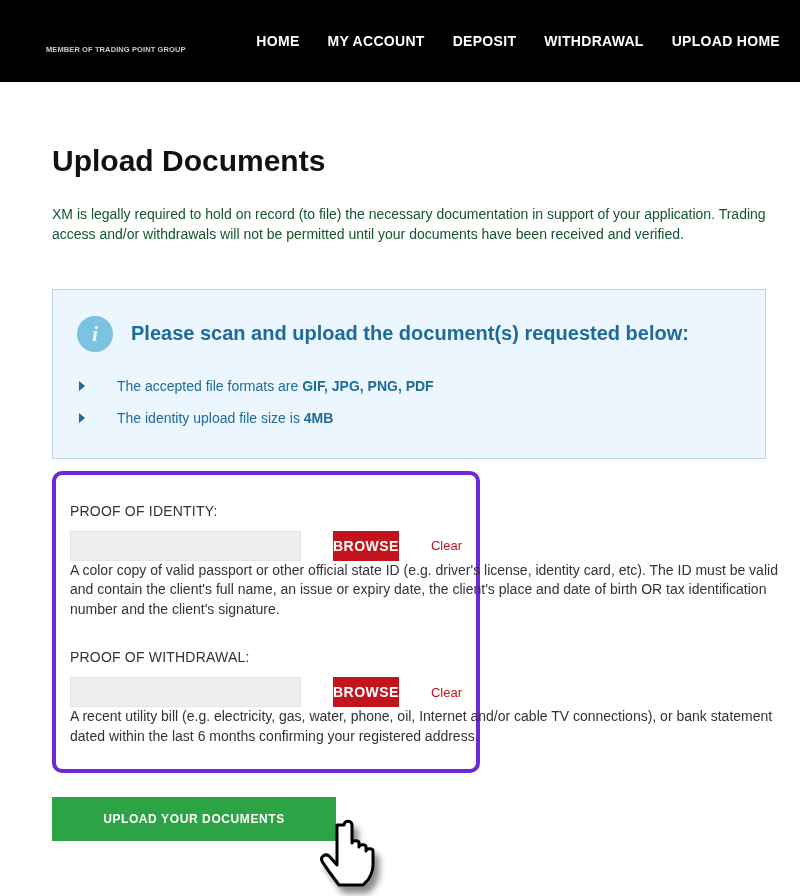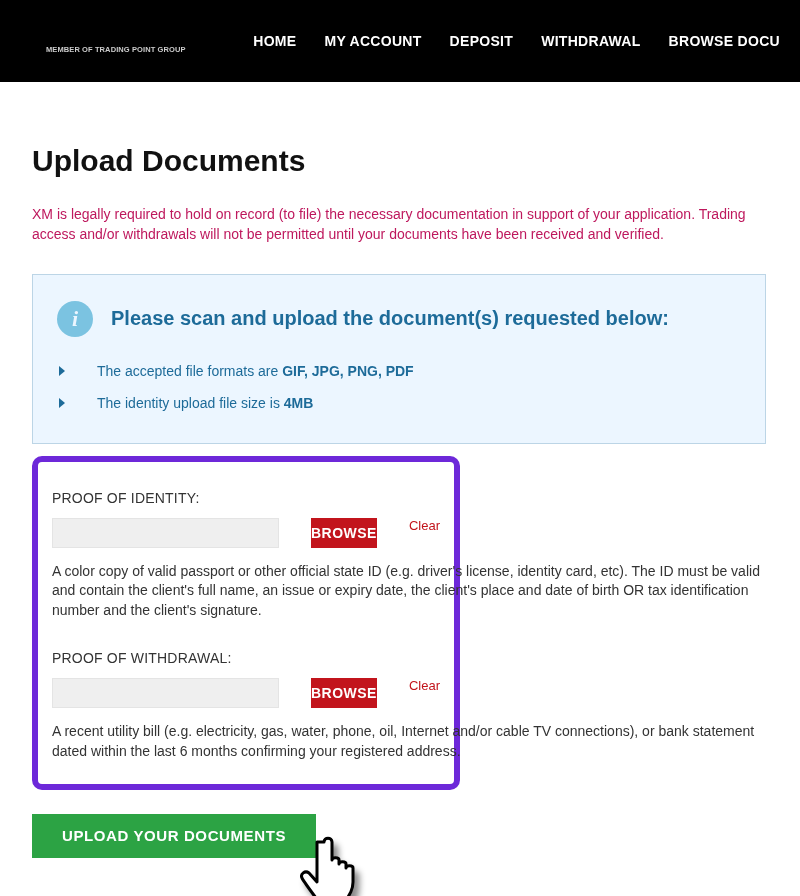--- a/index.html
+++ b/index.html
@@ -57,32 +57,32 @@
     color: #fff;
     font-weight: 800;
     font-size: 14px;
     text-decoration: none;
     font-family: Arial, sans-serif;
     letter-spacing: 0.3px;
     text-align: right;
   }
 
   
-  .main { padding: 62px 34px 0 32px; }
+  .main { padding: 62px 34px 0 52px; }
   .page-title {
     font-size: 30px;
     font-weight: 700;
     color: #111;
     margin-bottom: 26px;
   }
   .intro {
     font-size: 14px;
-    color: #be185d;
+    color: #14532d;
     line-height: 1.45;
-    margin-bottom: 29px;
+    margin-bottom: 44px;
   }
 
   
   .callout {
     border: 1px solid #bcd5e6;
     background: #ecf6ff;
     padding: 26px 24px 24px 24px;
     margin-bottom: 12px;
   }
   .callout-head {
@@ -125,43 +125,43 @@
   .callout li .arrow {
     width: 0; height: 0;
     border-top: 5px solid transparent;
     border-bottom: 5px solid transparent;
     border-left: 6px solid #1d6b99;
   }
   .callout li b { font-weight: 700; }
 
   
   .form-area {
-    border: 6px solid #6d28d9;
+    border: 4px solid #6d28d9;
     border-radius: 10px;
     padding: 28px 14px 22px 14px;
     margin-top: 10px;
     width: 428px;
     position: relative;
   }
   
   .form-area { overflow: visible; }
 
   .field-block { margin-bottom: 30px; }
   .field-block:last-child { margin-bottom: 0; }
 
   .field-label {
     font-size: 14px;
     color: #333;
     margin-bottom: 12px;
     letter-spacing: 0.2px;
   }
   .file-row {
     display: flex;
+    align-items: center;
     gap: 32px;
-    margin-bottom: 14px;
   }
   .file-input {
     width: 270px;
     height: 30px;
     background: #efefef;
     border: 1px solid #e4e4e4;
   }
   .browse-btn {
     background: #c2141c;
     color: #fff;
@@ -189,21 +189,21 @@
 
   
   .submit-wrap { margin-top: 24px; position: relative; width: 284px; }
   .submit-btn {
     background: #2ca344;
     color: #fff;
     border: none;
     width: 284px;
     height: 44px;
     font-weight: 800;
-    font-size: 15px;
+    font-size: 12px;
     letter-spacing: 0.6px;
     cursor: pointer;
     font-family: Arial, sans-serif;
   }
   .cursor-svg {
     position: absolute;
     left: 256px;
     top: 16px;
     width: 90px;
     height: 96px;
@@ -214,21 +214,21 @@
 
 <div class="header">
   <div class="logo-box">
     <span class="logo-tag">MEMBER OF TRADING POINT GROUP</span>
   </div>
   <nav class="nav">
     <a href="#">HOME</a>
     <a href="#">MY ACCOUNT</a>
     <a href="#">DEPOSIT</a>
     <a href="#">WITHDRAWAL</a>
-    <a href="#">BROWSE DOCU</a>
+    <a href="#">UPLOAD HOME</a>
   </nav>
 </div>
 
 <div class="main">
   <h1 class="page-title">Upload Documents</h1>
   <p class="intro">XM is legally required to hold on record (to file) the necessary documentation in support of your application. Trading access and/or withdrawals will not be permitted until your documents have been received and verified.</p>
 
   <div class="callout">
     <div class="callout-head">
       <div class="info-icon">

